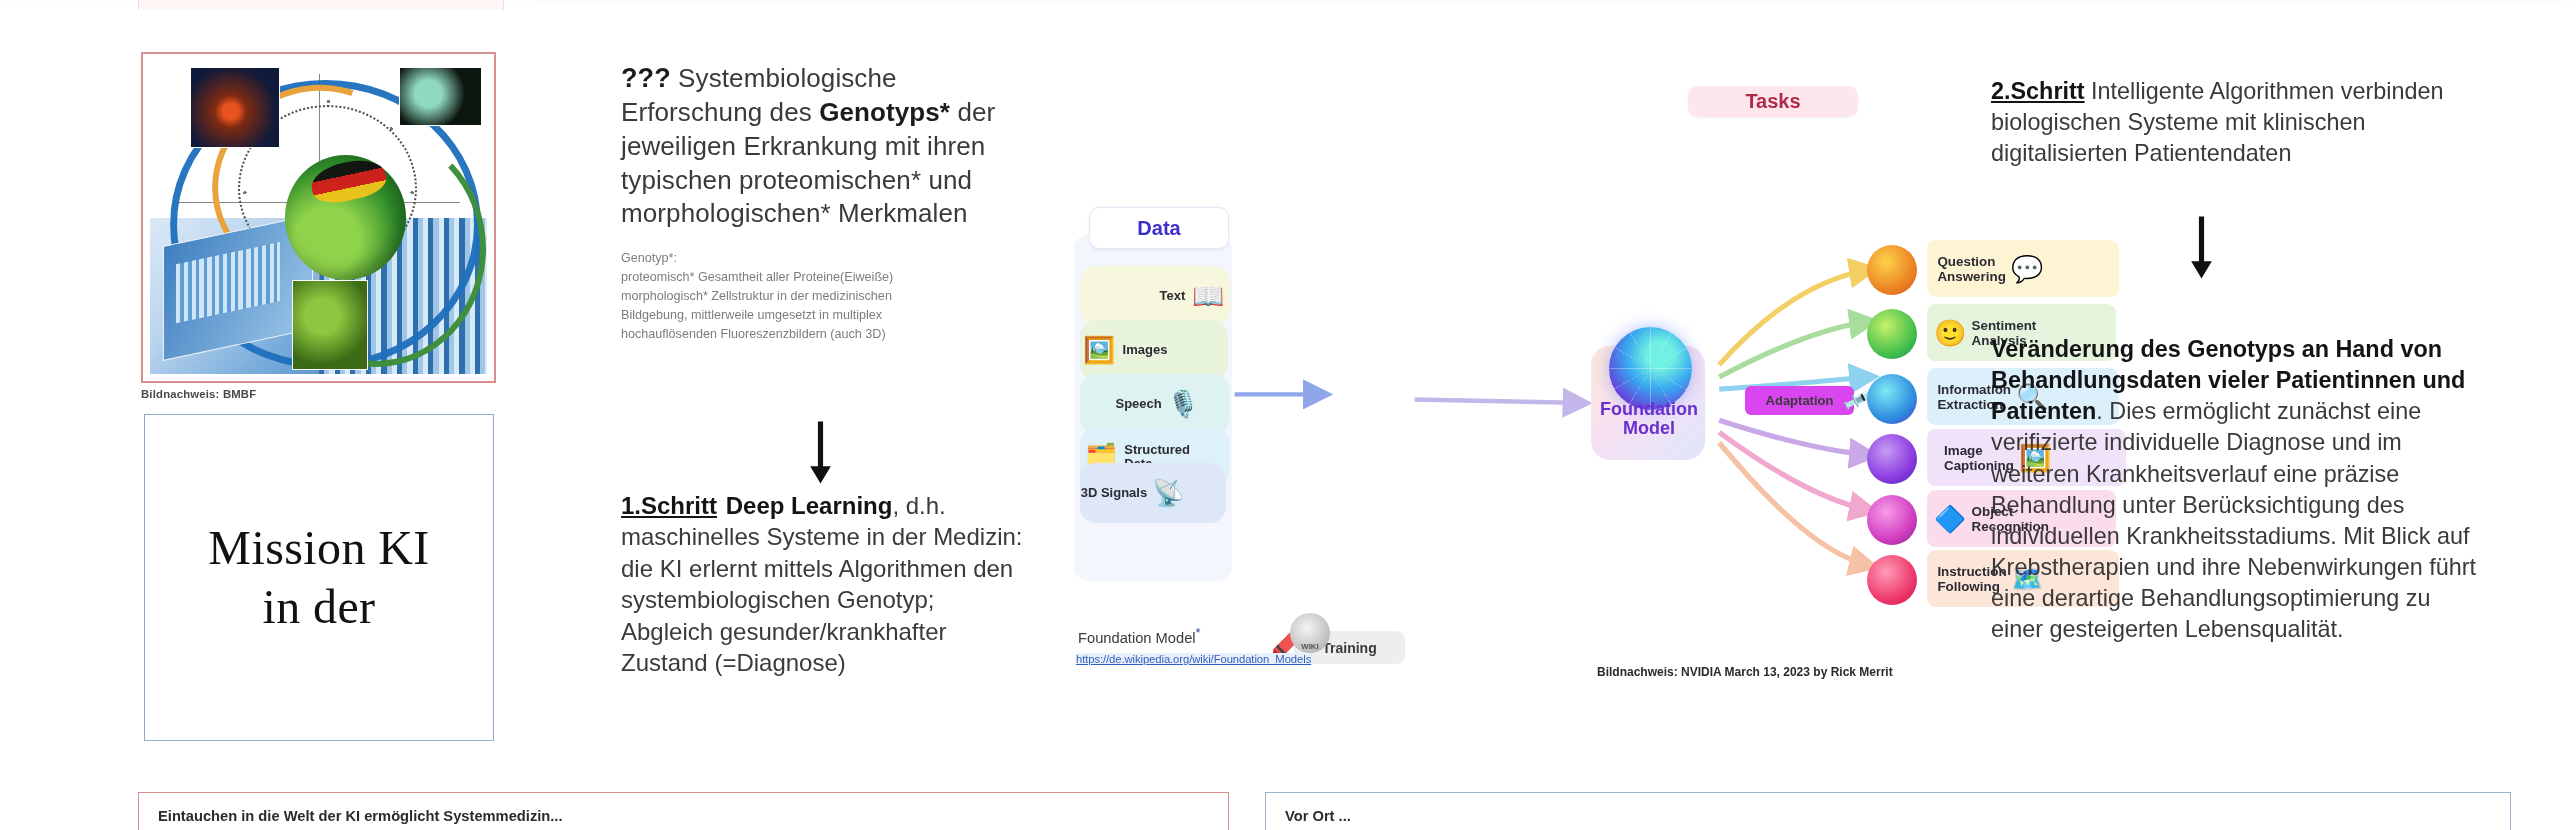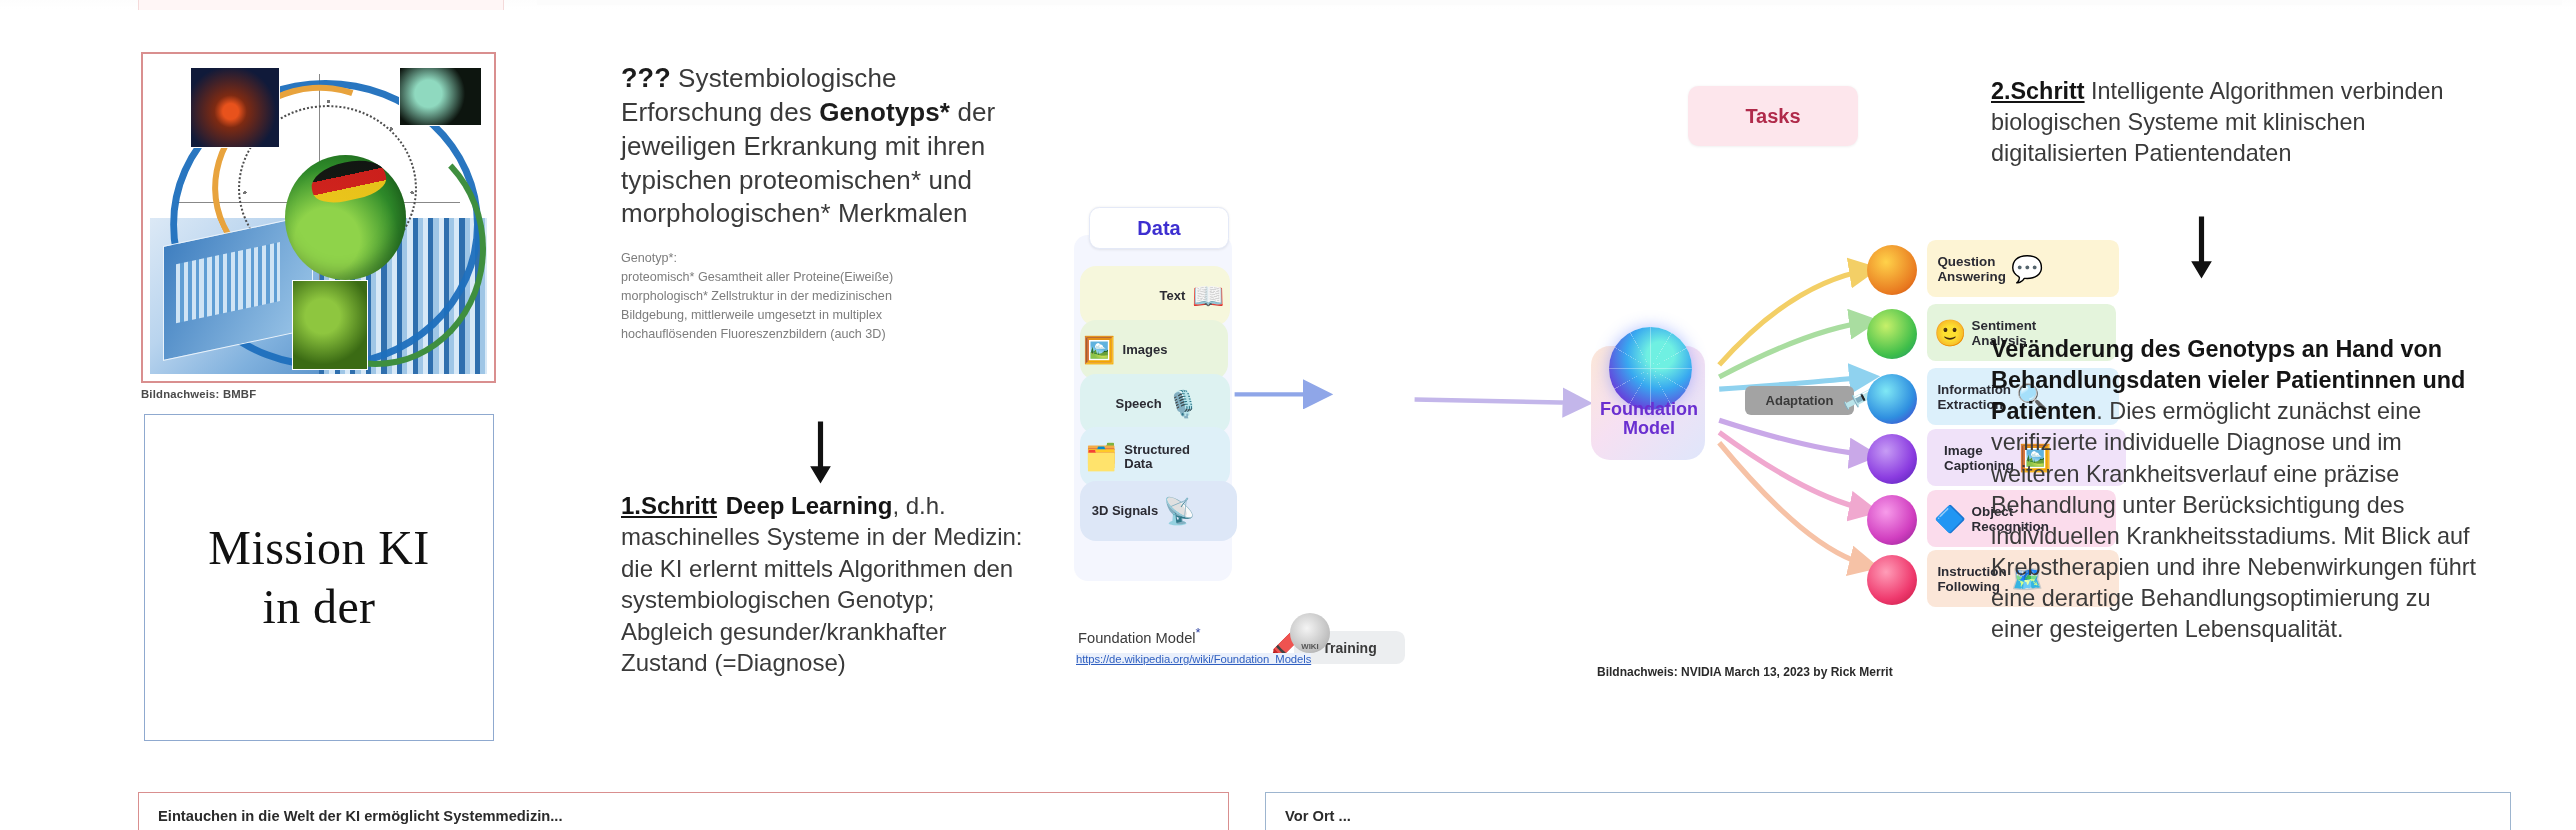--- a/index.html
+++ b/index.html
@@ -122,26 +122,26 @@
     font-size:18px;font-weight:bold;color:#6a2fd0;line-height:1.08;}
   .fm-orb{position:absolute;left:544px;top:111px;width:83px;height:83px;border-radius:50%;
     background:radial-gradient(circle at 62% 34%,#6ff0e2 0 18%,#38a8f0 45%,#6b35d8 80%,#4a1fae 100%);
     box-shadow:0 0 15.6px rgba(90,120,255,.45);}
   .orb-net{position:absolute;inset:0;border-radius:50%;
     background:
       repeating-conic-gradient(from 0deg, rgba(255,255,255,.55) 0 1deg, transparent 1deg 30deg);
     opacity:.6;}
 
   .adapt-pill{position:absolute;left:680px;top:170px;width:109px;height:29px;
-    background:#a3a3a3;border-radius:6px;display:flex;align-items:center;justify-content:center;
+    background:#d946ef;border-radius:6px;display:flex;align-items:center;justify-content:center;
     font-size:13px;font-weight:bold;color:#3a3a3a;}
   .adapt-emoji{position:absolute;left:779px;top:166px;font-size:28px;transform:rotate(18deg);}
 
   .tasks-panel{position:absolute;left:623px;top:-130px;}
-  .tasks-head{position:absolute;left:0;top:0;width:170px;height:60px;
+  .tasks-head{position:absolute;left:0;top:0;width:170px;height:31px;
     background:#fde6ec;border-radius:10.4px;display:flex;align-items:center;justify-content:center;
     font-size:20px;font-weight:bold;color:#b02a4a;box-shadow:0 0.9px 2.6px rgba(0,0,0,.06);}
   .t-row{position:absolute;height:57px;border-radius:8.7px;display:flex;align-items:center;}
   .t-label{font-size:13.4px;font-weight:bold;color:#2b2b33;line-height:1.12;}
   .t-emoji{font-size:26px;line-height:1;}
   .t-orb{position:absolute;width:50px;height:50px;border-radius:50%;}
 
   .svg-layer{position:absolute;left:0;top:0;width:874px;height:502px;pointer-events:none;}
 
   .fm-credit{position:absolute;left:1078px;top:625px;font-size:14.7px;color:#3b3b3b;}
@@ -277,21 +277,21 @@
     </div>
     <div class="d-row" style="left:14.7px;top:158px;background:#ddf2f1;justify-content:center;padding-left:5.2px">
       <span class="d-label" style="white-space:pre-line">Speech</span>
       <span class="d-emoji" style="margin-left:5.2px">🎙️</span>
     </div>
     <div class="d-row" style="left:14.7px;top:211px;background:#def0f8;justify-content:flex-start;padding-left:5.2px">
       <span class="d-emoji" style="margin-right:7px">🗂️</span>
       <span class="d-label" style="white-space:pre-line">Structured
 Data</span>
     </div>
-    <div class="d-row" style="left:14.7px;top:265px;background:#dde7f7;justify-content:flex-start;padding-left:12px">
+    <div class="d-row" style="left:14.7px;top:247px;background:#dde7f7;justify-content:flex-start;padding-left:1px">
       <span class="d-label" style="white-space:pre-line">3D Signals</span>
       <span class="d-emoji" style="margin-left:5.2px">📡</span>
     </div>
 
     <div class="train-emoji">🖍️</div>
     <div class="train-pill">Training</div>
 
     <div class="fm-box"></div>
     <div class="fm-orb">
       <div class="orb-net"></div>

